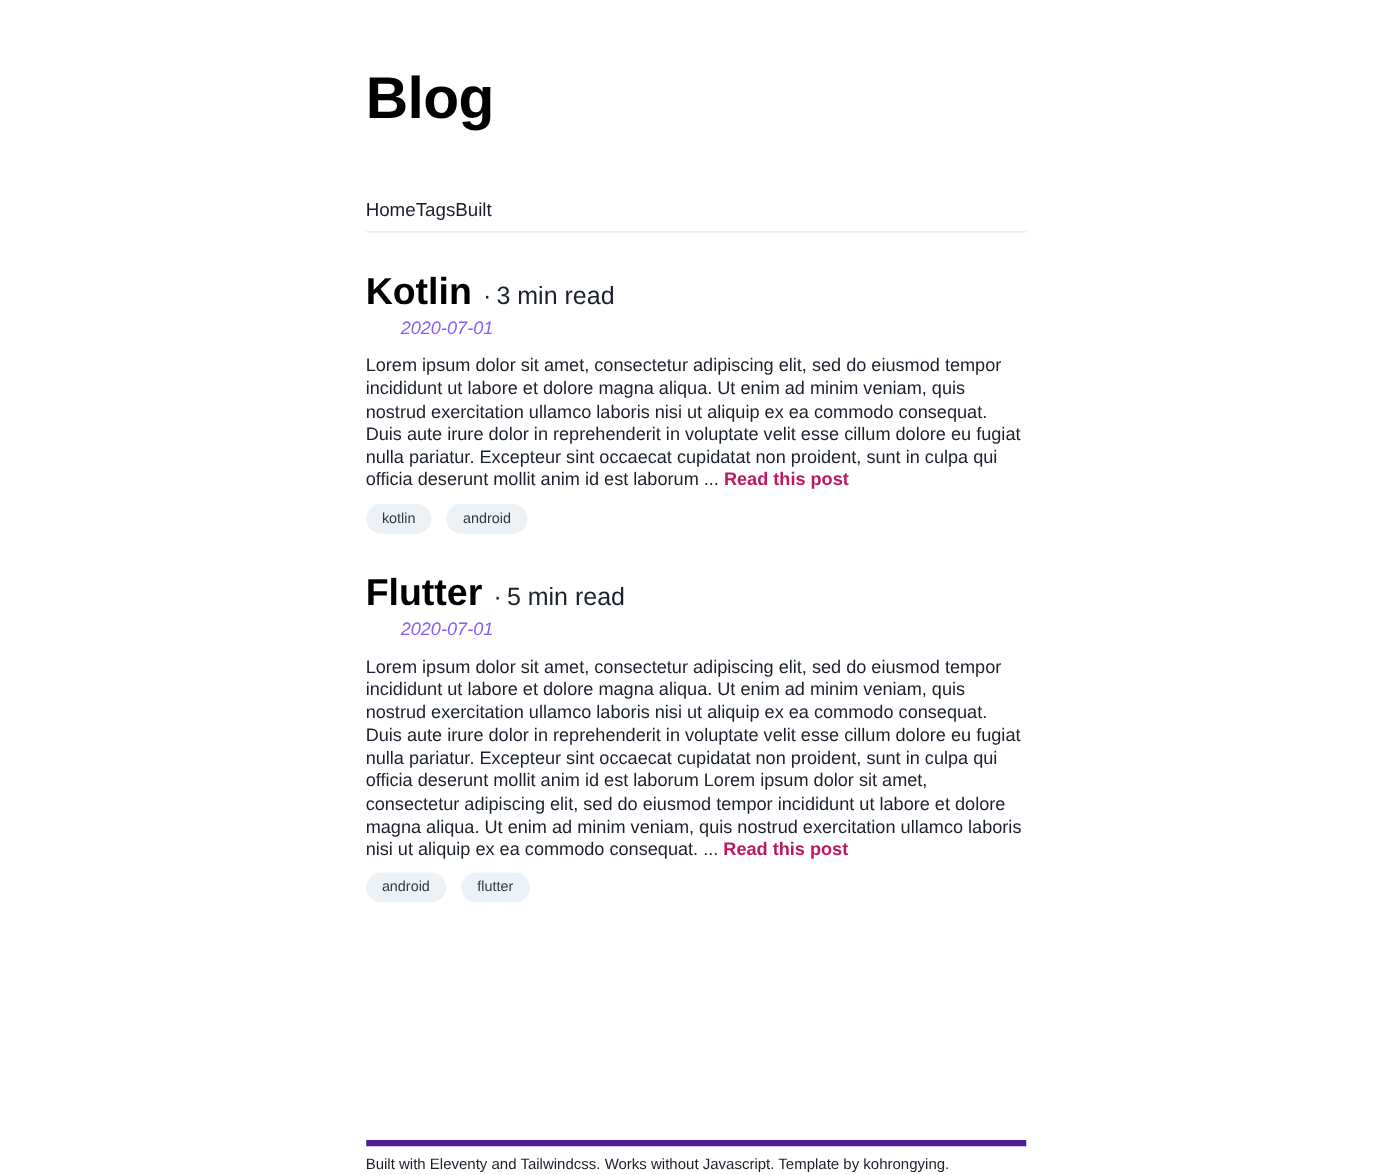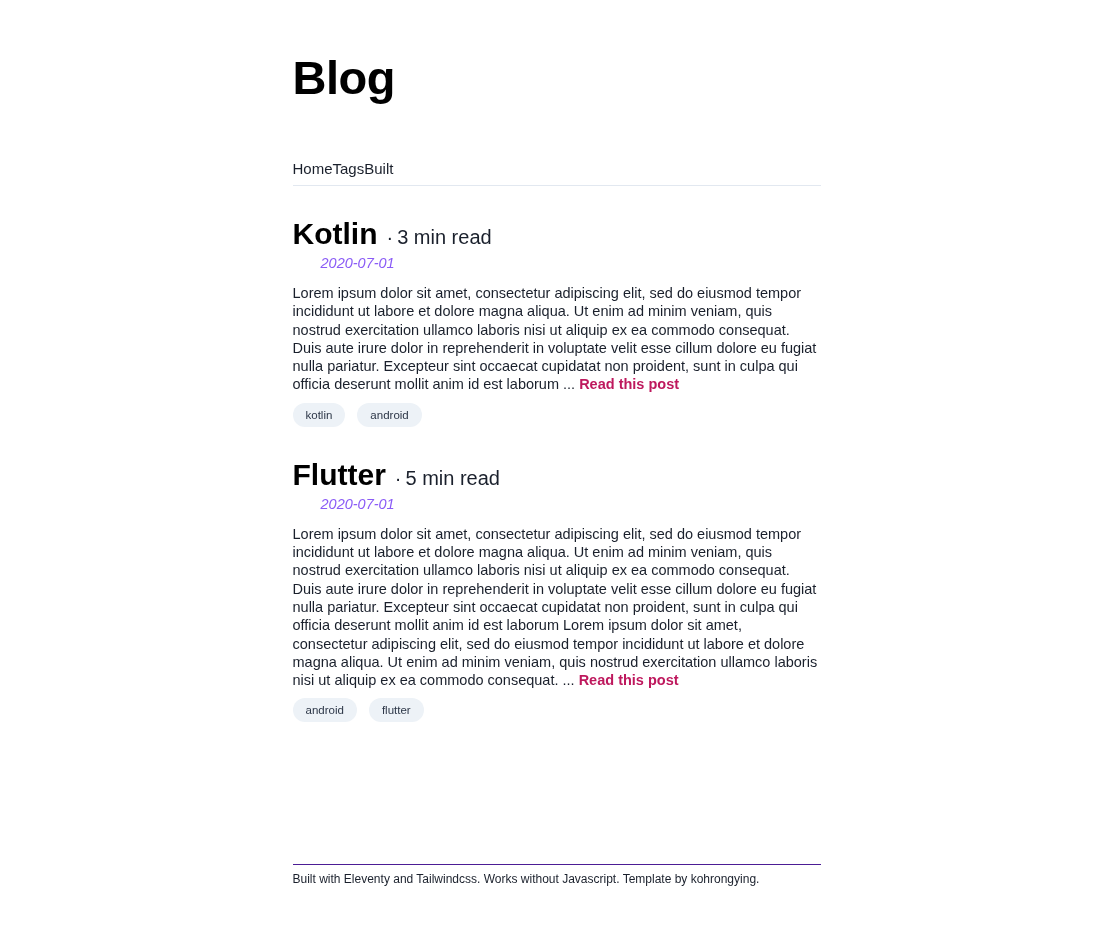--- a/index.html
+++ b/index.html
@@ -115,25 +115,25 @@
   .page-current {
     background: #e2e8f0;
     color: #2d3748;
     padding: 8px 12px;
     font-weight: 700;
     cursor: pointer;
   }
   
   footer {
     position: absolute;
-    top: 864px;
+    top: 912px;
     left: 50%;
     transform: translateX(-50%);
     width: 528px;
-    border-top: 1px solid #4c1d95;
+    border-top: 5px solid #4c1d95;
     padding-top: 7px;
     font-size: 12px;
     color: #1a202c;
   }
 </style>
 </head>
 <body>
 
 <div class="container">
 

